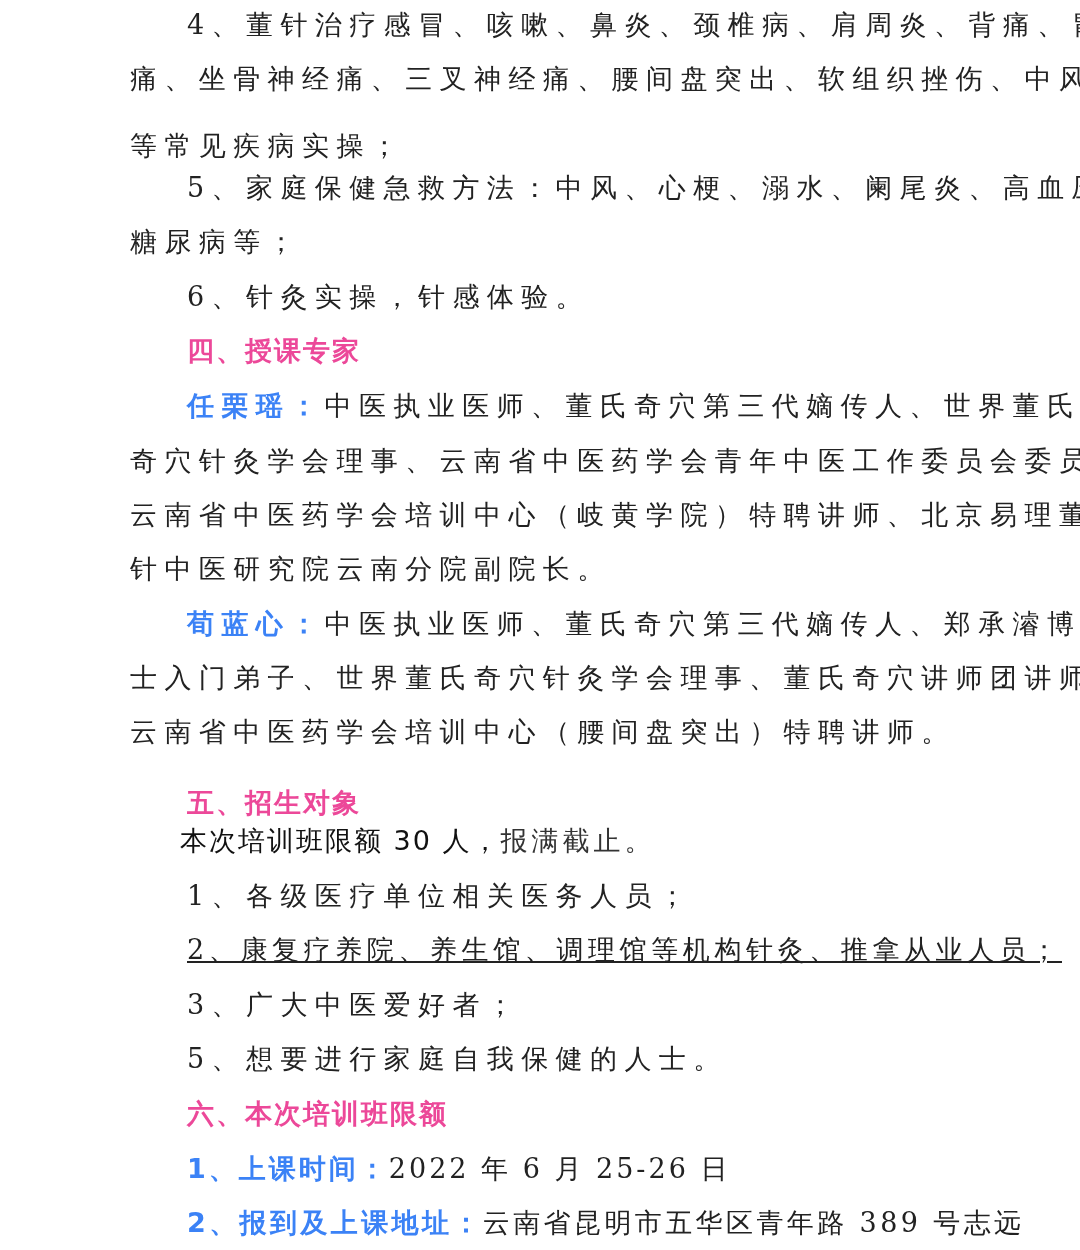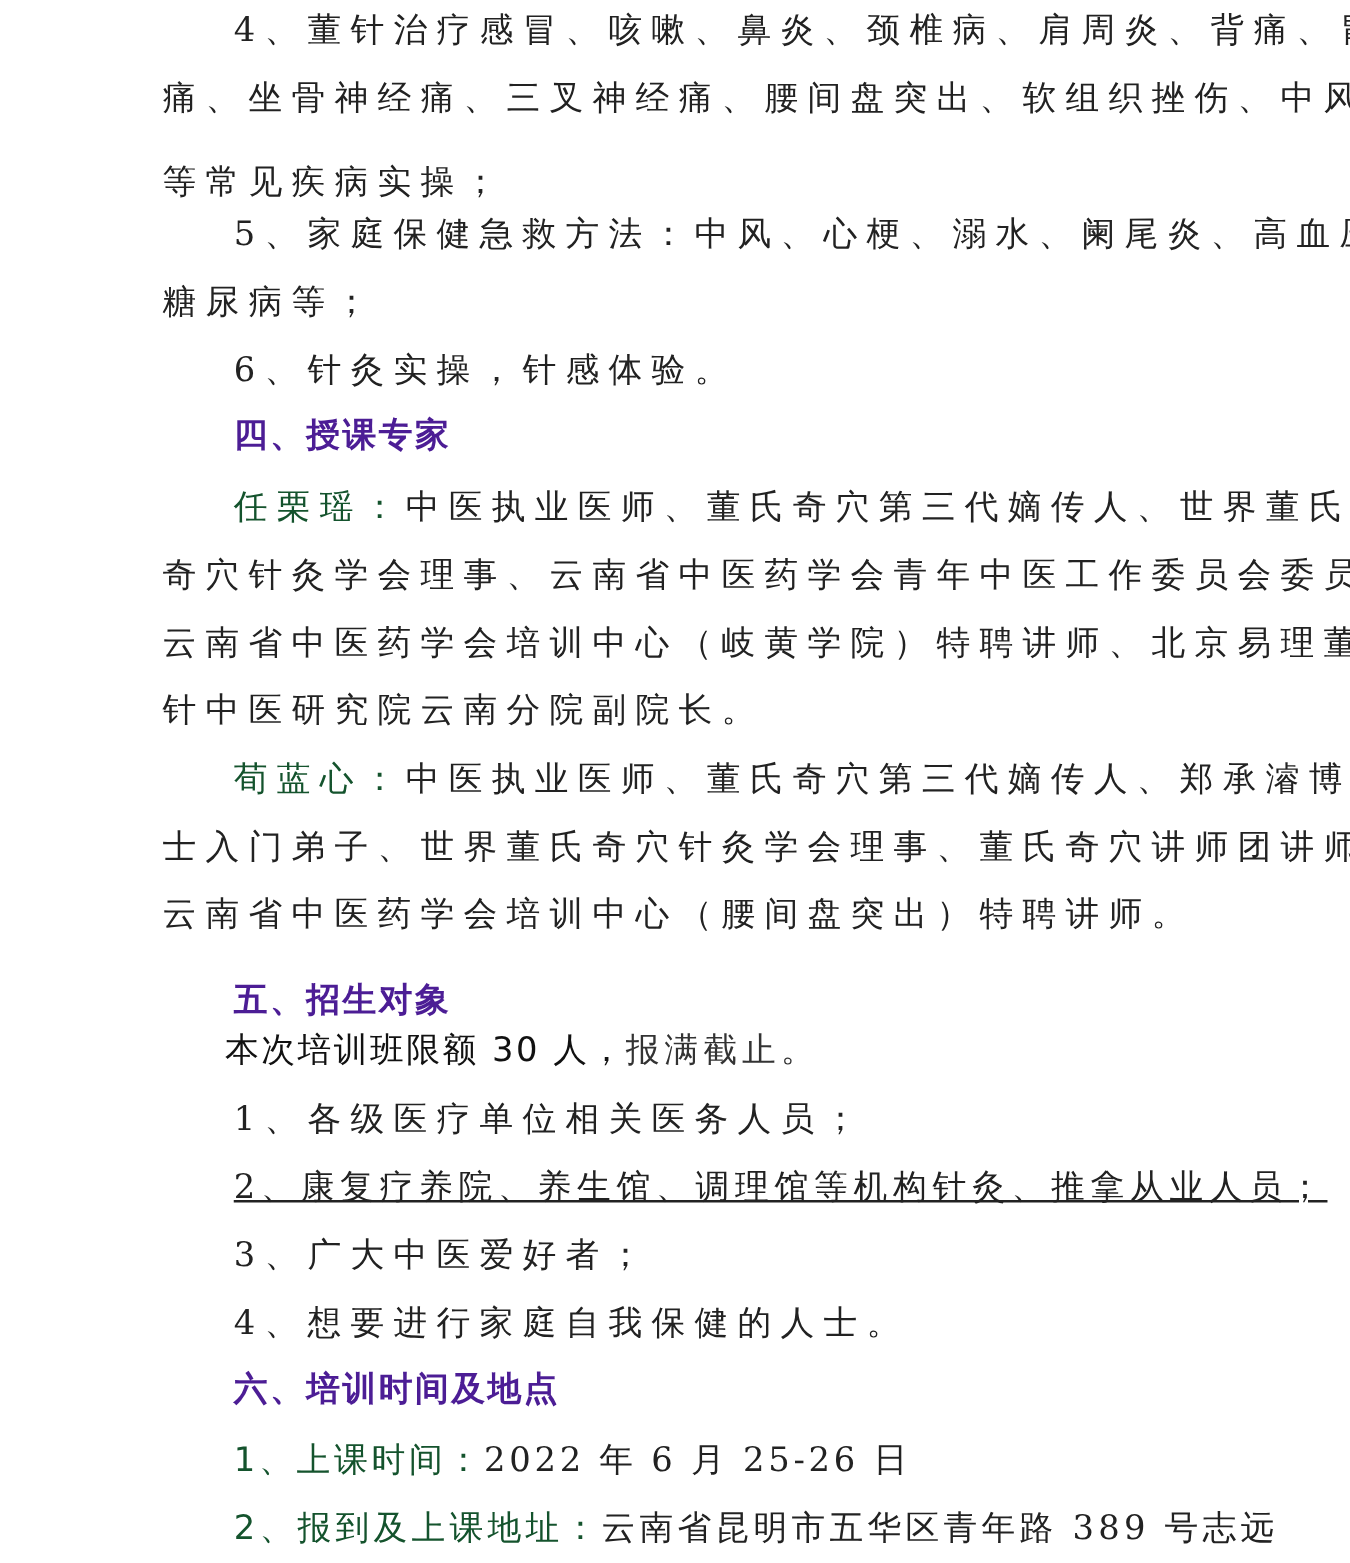--- a/index.html
+++ b/index.html
@@ -26,28 +26,28 @@
     left: 0;
     white-space: nowrap;
     font-size: 27px;
     line-height: 40px;
     letter-spacing: 7.4px;
     color: #222;
   }
   .indent { left: 57px; }
   .bold {
     font-family: "DejaVu Sans", "Liberation Sans", sans-serif;
-    font-weight: normal;
-    color: #14532d;
+    font-weight: bold;
+    color: #3b82f6;
   }
   .heading {
-    font-family: Liberation Mono, monospace;
+    font-family: Liberation Sans, sans-serif;
     font-weight: bold;
     letter-spacing: 2px;
-    color: #4c1d95;
+    color: #ec4899;
   }
   .notice-lead {
     font-family: "DejaVu Sans", "Liberation Sans", sans-serif;
     font-weight: normal;
     letter-spacing: 2px;
     color: #111;
   }
   .notice-rest { color: #333; letter-spacing: 4px; }
 </style>
 </head>
@@ -81,23 +81,23 @@
 
   <div class="line indent heading" style="top:741px;margin-top:42px;">五、招生对象</div>
 
   <div class="line" style="top:821px; left:50px;">
     <span class="notice-lead">本次培训班限额 30 人，</span><span class="notice-rest">报满截止。</span>
   </div>
 
   <div class="line indent" style="top:876px;">1、各级医疗单位相关医务人员；</div>
   <div class="line indent" style="top:930px; letter-spacing:4.6px;text-decoration:underline;">2、康复疗养院、养生馆、调理馆等机构针灸、推拿从业人员；</div>
   <div class="line indent" style="top:985px;">3、广大中医爱好者；</div>
-  <div class="line indent" style="top:1039px;">4、想要进行家庭自我保健的人士。</div>
+  <div class="line indent" style="top:1039px;">5、想要进行家庭自我保健的人士。</div>
 
-  <div class="line indent heading" style="top:1094px;">六、培训时间及地点</div>
+  <div class="line indent heading" style="top:1094px;">六、本次培训班限额</div>
 
   <div class="line indent" style="top:1149px; letter-spacing:3px;">
     <span class="bold">1、上课时间：</span><span>2022 年 6 月 25-26 日</span>
   </div>
 
   <div class="line indent" style="top:1203px; letter-spacing:3.4px;">
     <span class="bold">2、报到及上课地址：</span><span>云南省昆明市五华区青年路 389 号志远</span>
   </div>
 
 </div>

